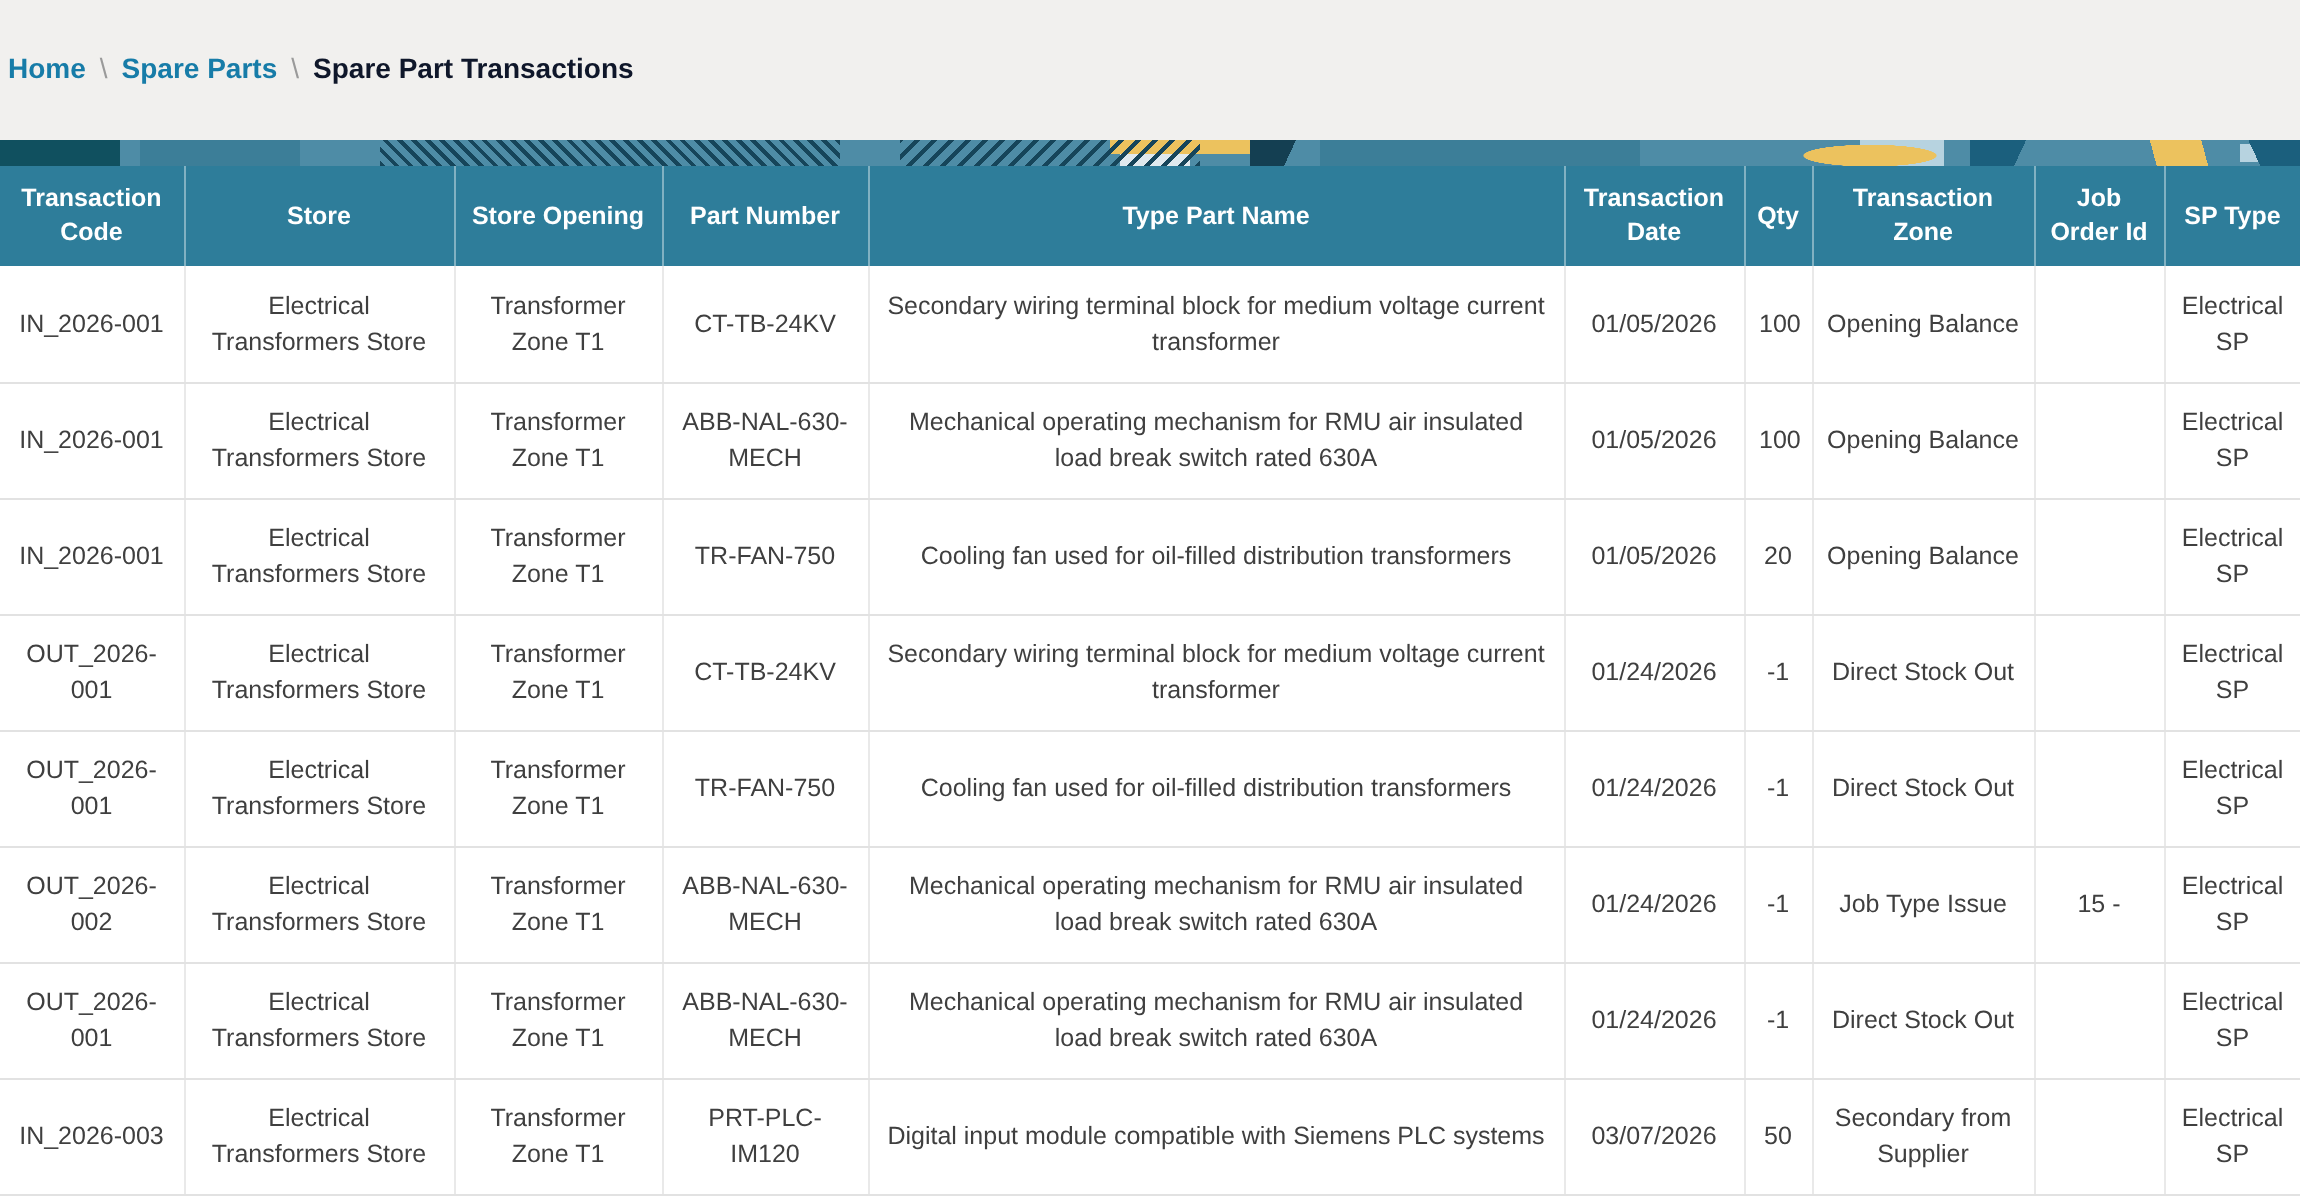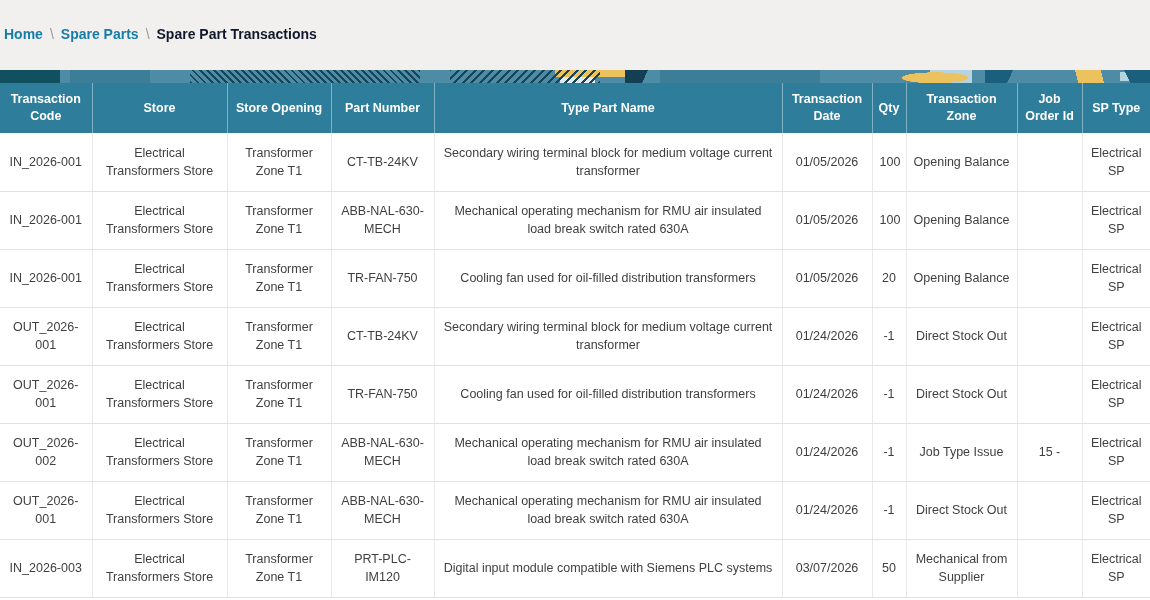--- a/index.html
+++ b/index.html
@@ -235,18 +235,18 @@
         <td>Electrical SP</td>
       </tr>
       <tr>
         <td>IN_2026-003</td>
         <td>Electrical Transformers Store</td>
         <td>Transformer Zone T1</td>
         <td>PRT-PLC-IM120</td>
         <td>Digital input module compatible with Siemens PLC systems</td>
         <td>03/07/2026</td>
         <td>50</td>
-        <td>Mechanical from Supplier</td>
+        <td>Secondary from Supplier</td>
         <td></td>
         <td>Electrical SP</td>
       </tr>
     </tbody>
 </table>
 
 </body></html>

